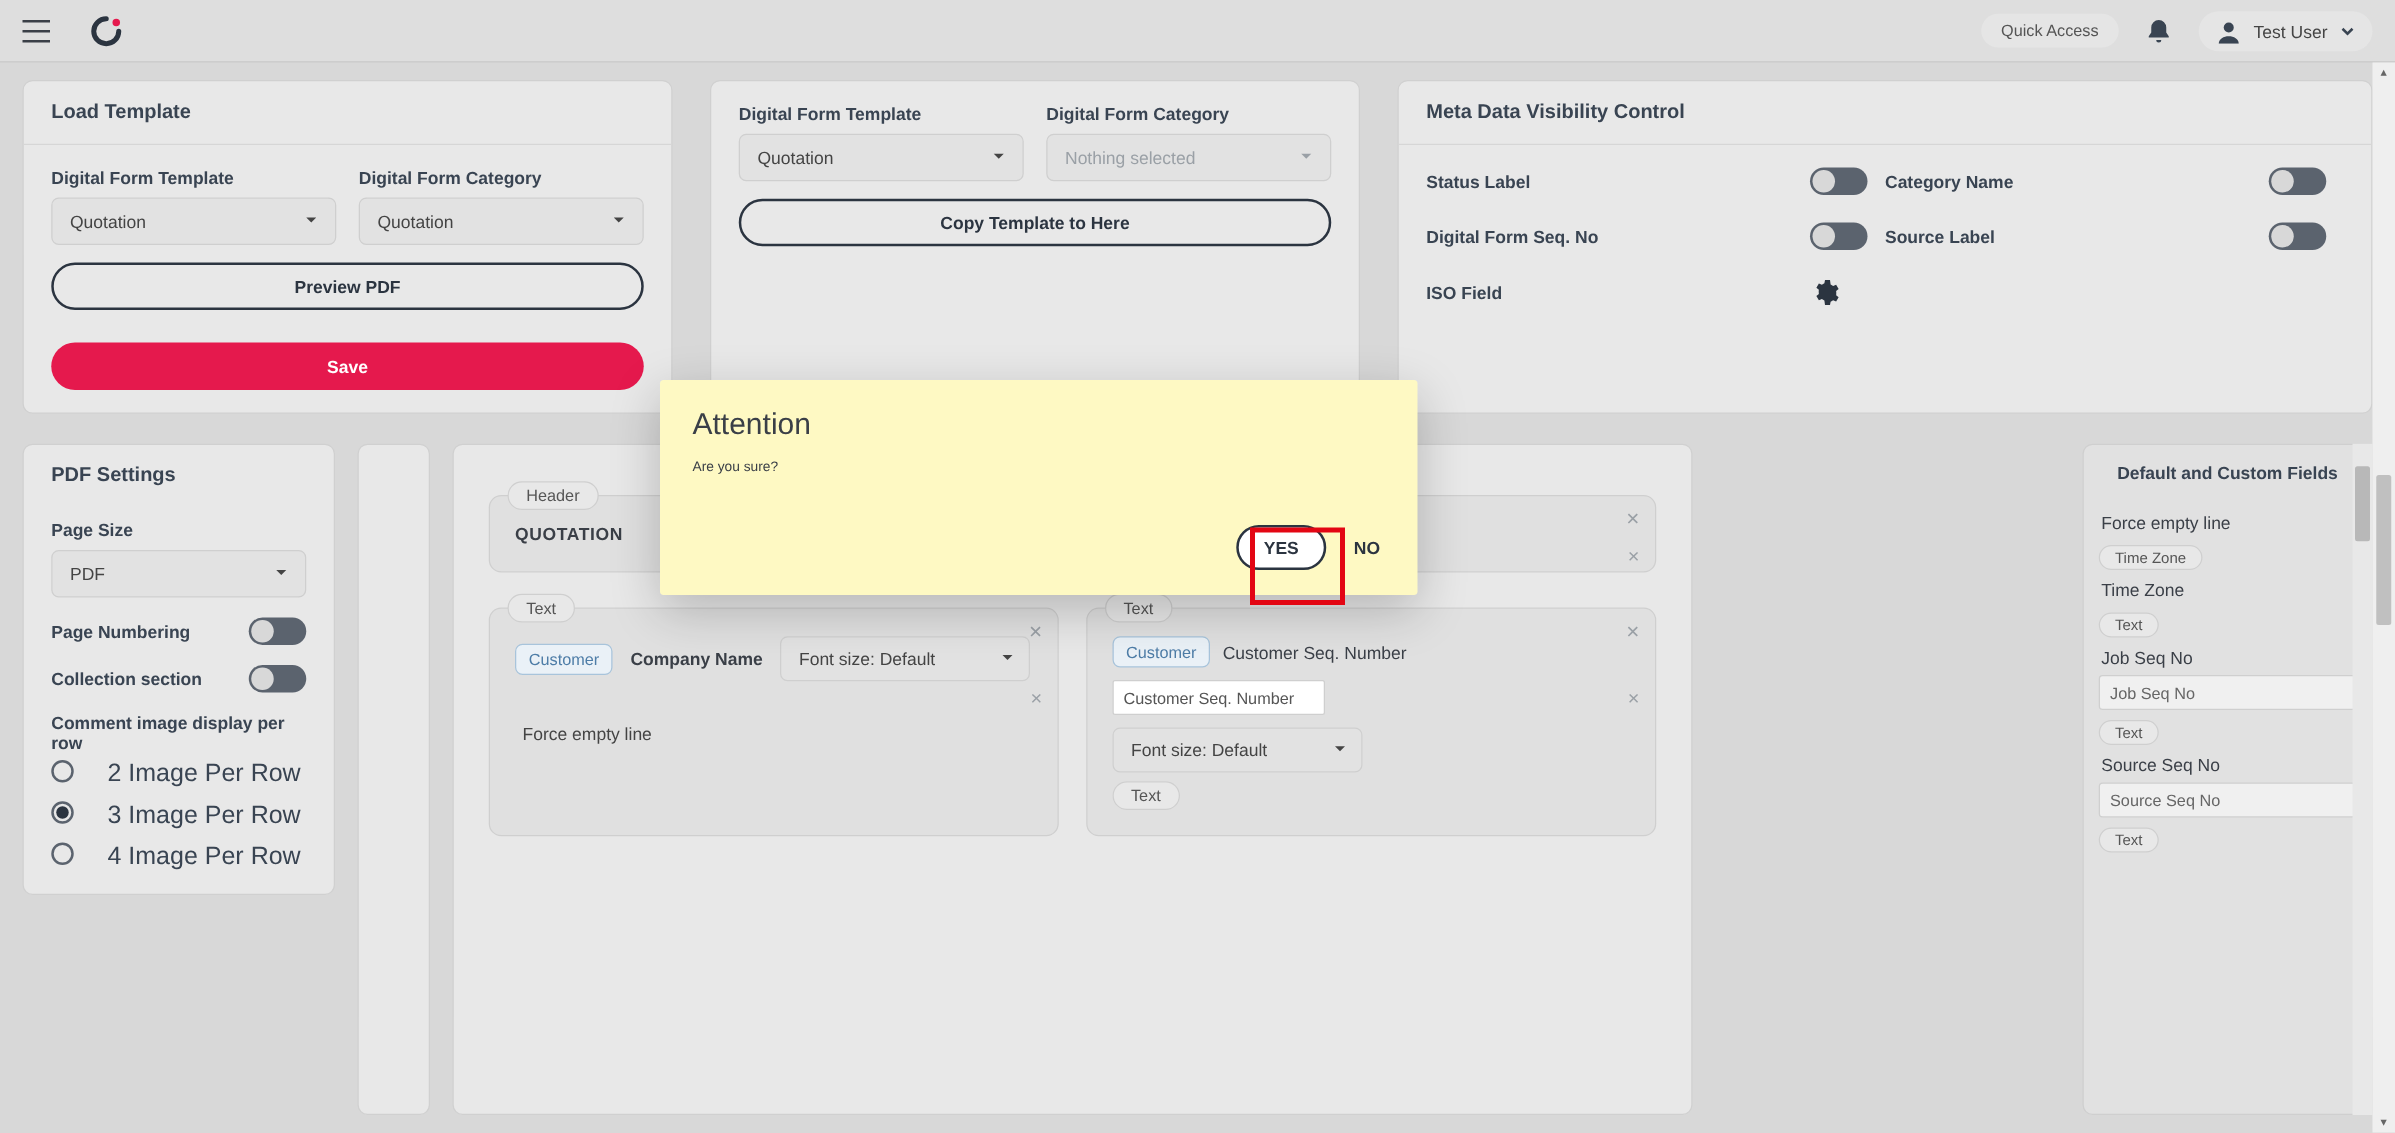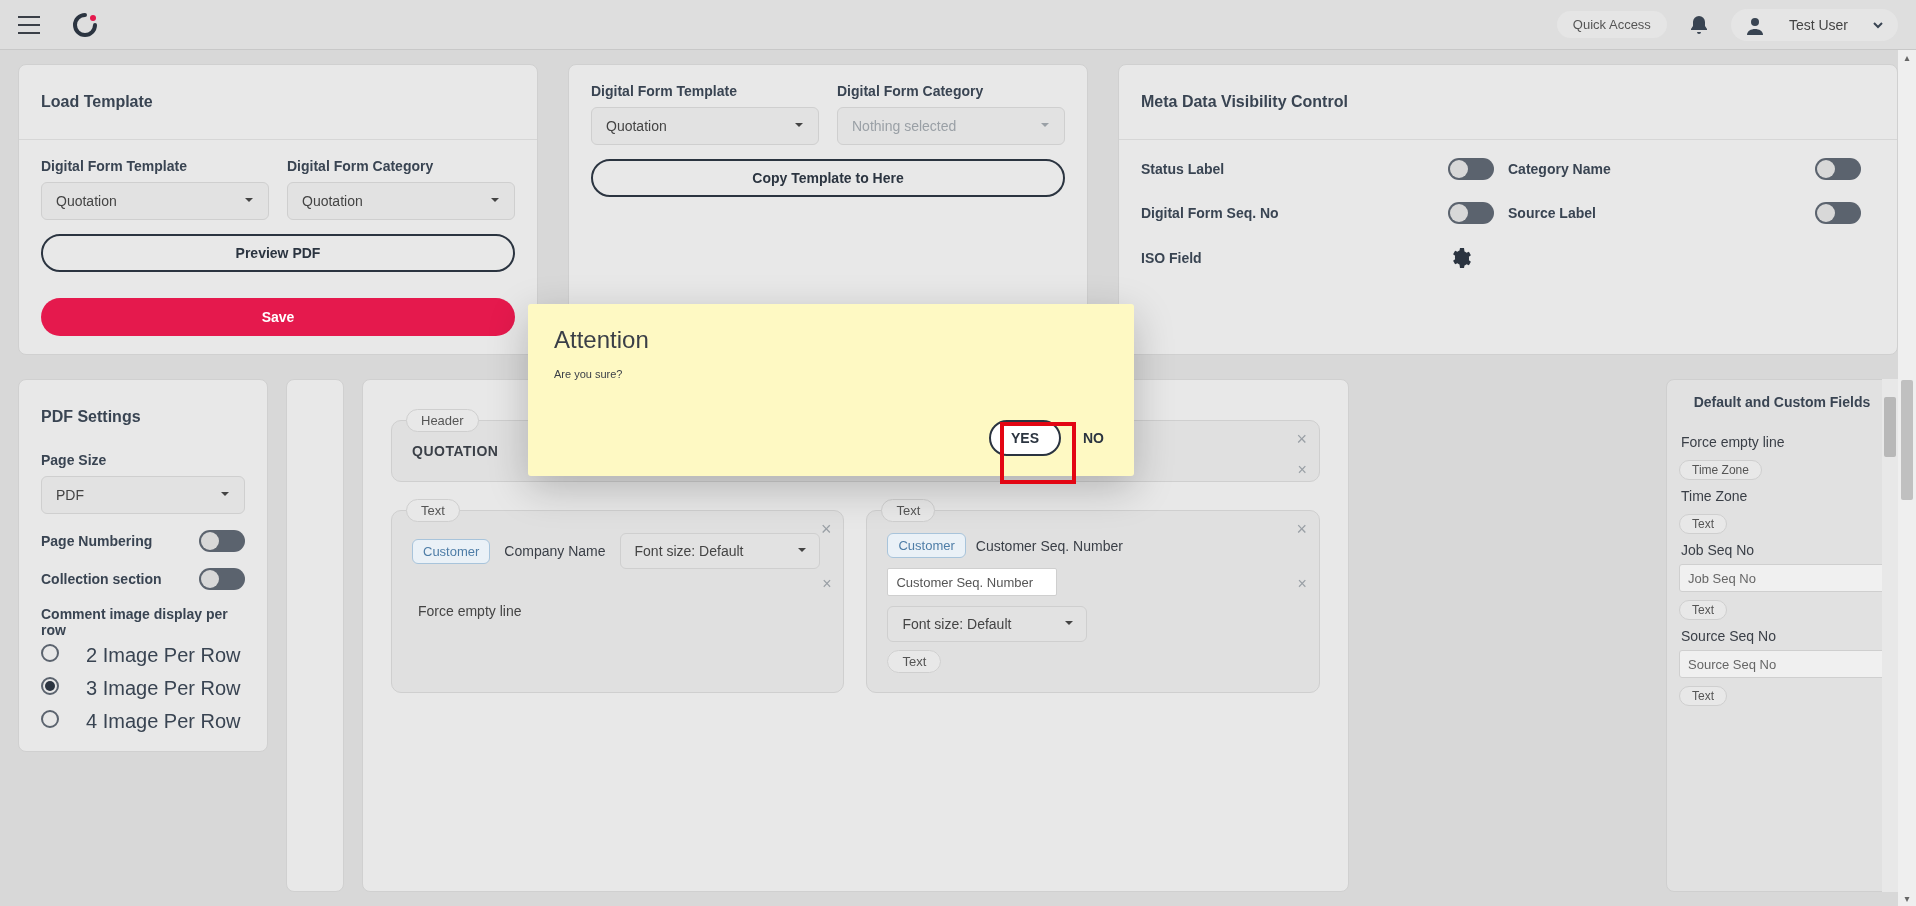--- a/index.html
+++ b/index.html
@@ -18,29 +18,29 @@
   * { box-sizing: border-box; font-family: "Segoe UI", Arial, sans-serif; }
   html, body { margin: 0; padding: 0; width: 1916px; height: 906px; background: var(--bg); color: var(--text); overflow: hidden; }
   
   .topbar { height: 50px; background: #dedede; display: flex; align-items: center; padding: 0 18px; border-bottom: 1px solid #c8c8c8; }
   .topbar .hamburger { width: 22px; height: 18px; display: flex; flex-direction: column; justify-content: space-between; cursor: pointer; }
   .topbar .hamburger span { height: 2px; background: #3a3f47; }
   .topbar .logo { margin-left: 32px; width: 26px; height: 26px; position: relative; }
   .topbar .spacer { flex: 1; }
   .quick-access { background: #e5e5e5; border-radius: 18px; padding: 6px 16px; font-size: 13px; color: #555; cursor: pointer; }
   .bell { margin: 0 22px; color: #394452; }
-  .user-chip { background: #e5e5e5; border-radius: 18px; padding: 6px 14px; font-size: 14px; color: #444; display: flex; align-items: center; gap: 24px; cursor: pointer; }
+  .user-chip { background: #e5e5e5; border-radius: 18px; padding: 6px 14px; font-size: 14px; color: #444; display: flex; align-items: center; gap: 10px; cursor: pointer; }
   .user-chip .avatar { width: 20px; height: 20px; }
 
   
   .content { padding: 14px 18px; display: flex; flex-direction: column; gap: 24px; height: calc(906px - 50px); overflow: hidden; }
 
   .row { display: flex; gap: 30px; }
   .card { background: var(--panel); border: 1px solid var(--panel-border); border-radius: 8px; }
-  .card-header { padding: 28px 22px; font-weight: 700; font-size: 16px; color: #394452; border-bottom: 1px solid #d6d6d6; }
+  .card-header { padding: 16px 22px; font-weight: 700; font-size: 16px; color: #394452; border-bottom: 1px solid #d6d6d6; }
   .card-body { padding: 18px 22px; }
 
   .card.load { width: 520px; }
   .card.copy { width: 520px; }
   .card.meta { flex: 1; }
 
   .form-row { display: flex; gap: 18px; margin-bottom: 14px; }
   .field { flex: 1; display: flex; flex-direction: column; gap: 8px; justify-content: space-between; }
   .field label { font-size: 14px; font-weight: 700; color: #394452; }
   .select { position: relative; background: var(--input-bg); border: 1px solid #cfcfcf; border-radius: 6px; height: 38px; display: flex; align-items: center; padding: 0 14px; cursor: pointer; font-size: 14px; color: #444; }
@@ -75,21 +75,21 @@
   .template-area { background: #e8e8e8; border: 1px solid var(--panel-border); border-radius: 8px; padding: 40px 28px 28px; display: flex; flex-direction: column; gap: 28px; position: relative; }
 
   .block { background: #e0e0e0; border: 1px solid #cfcfcf; border-radius: 10px; padding: 22px 20px; position: relative; }
   .block .tag { position: absolute; top: -12px; left: 14px; background: #e8e8e8; border: 1px solid #cfcfcf; border-radius: 12px; padding: 3px 14px; font-size: 13px; color: #555; }
   .block .close { position: absolute; top: 8px; right: 12px; color: #9aa0a6; cursor: pointer; font-size: 18px; font-weight: 400; }
   .block .close2 { position: absolute; top: 40px; right: 12px; color: #9aa0a6; cursor: pointer; font-size: 16px; }
 
   .inline-row { display: flex; align-items: center; gap: 14px; flex-wrap: wrap; }
   .title-big { font-weight: 700; font-size: 14px; letter-spacing: 0.5px; color: #3a3f47; }
   .chip-customer { background: #eaf1f7; border: 1px solid #a8c4db; color: #4e7da7; border-radius: 6px; padding: 4px 10px; font-size: 13px; }
-  .plain-label { font-size: 14px; font-weight: 400; color: #3a3f47; }
+  .plain-label { font-size: 14px; font-weight: 700; color: #3a3f47; }
   .mini-select { background: #e2e2e2; border: 1px solid #cfcfcf; border-radius: 6px; height: 36px; display: flex; align-items: center; padding: 0 14px; font-size: 14px; color: #444; position: relative; cursor: pointer; min-width: 200px; }
   .mini-select .caret { position: absolute; right: 12px; top: 11px; }
   .mini-input { background: #fff; border: 1px solid #cfcfcf; border-radius: 2px; height: 28px; padding: 0 8px; font-size: 13px; color: #555; }
 
   .two-col { display: flex; gap: 22px; }
   .two-col .block { flex: 1; }
 
   .empty-line { font-size: 14px; color: #444; padding-left: 6px; }
 
   

